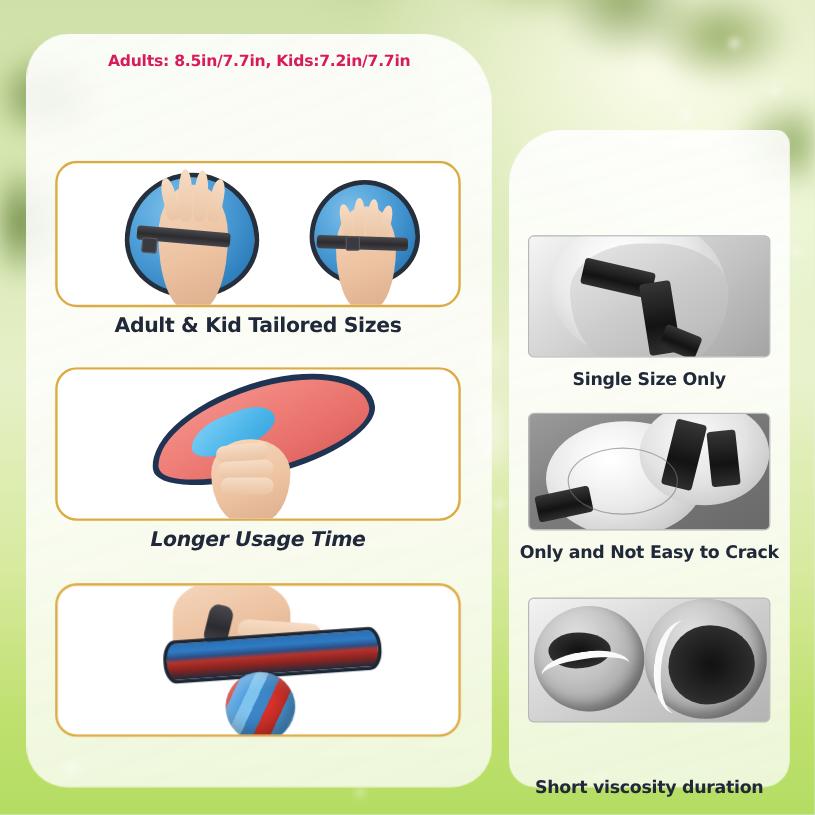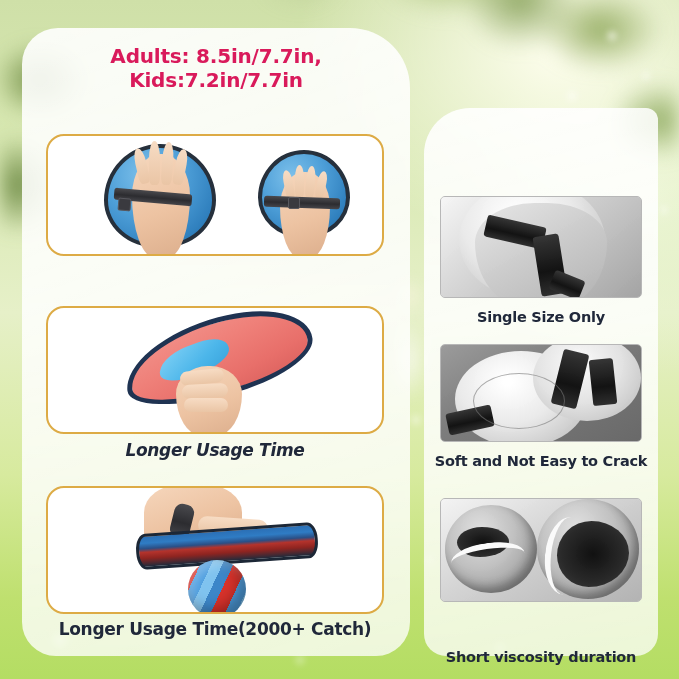--- a/index.html
+++ b/index.html
@@ -95,21 +95,21 @@
   .logo-heart {
     position: absolute; left: 7px; top: -5px; width: 13px; height: 12px;
   }
   .logo-ear { position: absolute; width: 0; height: 0; }
   .ear-l { left: 44px; top: 5px;  border-left: 5px solid transparent; border-right: 5px solid transparent; border-bottom: 8px solid #ef4030; }
   .ear-r { left: 64px; top: 5px;  border-left: 5px solid transparent; border-right: 5px solid transparent; border-bottom: 8px solid #ef4030; }
 
   #brand-sub {
     margin-top: 4px;
     font-family: "DejaVu Sans", sans-serif;
-    font-size: 20px; font-weight: 700; color: #d91a5b;
+    font-size: 13px; font-weight: 700; color: #d91a5b;
     letter-spacing: -.2px;
   }
 
   
   .lcard {
     position: absolute; left: 46px; width: 338px;
     background: #ffffff;
     border: 2px solid #ddab45;
     border-radius: 18px;
     overflow: hidden;
@@ -263,20 +263,21 @@
       <div class="paddle-blue" style="left:210px; top:14px; width:92px; height:88px;"></div>
       <div class="hand" style="left:232px; top:36px; width:50px; height:86px;"></div>
       <div class="finger" style="left:236px; top:34px; width:9px;  height:28px; transform:rotate(-11deg);"></div>
       <div class="finger" style="left:247px; top:29px; width:9px;  height:33px;"></div>
       <div class="finger" style="left:258px; top:30px; width:9px;  height:32px; transform:rotate(5deg);"></div>
       <div class="finger" style="left:269px; top:35px; width:9px;  height:27px; transform:rotate(12deg);"></div>
       <div class="strap" style="left:216px; top:61px; width:76px; height:11px; transform:rotate(2deg);"></div>
       <div class="buckle" style="left:240px; top:61px; width:12px; height:12px;"></div>
     </div>
   </div>
+  <div class="lcaption" style="top:262px;">Adult &amp; Kid Tailored Sizes</div>
 
   <div class="lcard" style="top:306px; height:128px;">
     <div class="photo">
       <div class="paddle-flex" style="left:76px; top:10px; width:190px; height:78px;">
         <div class="paddle-flex-inner"></div>
       </div>
       <div class="hand" style="left:128px; top:58px; width:66px; height:70px;"></div>
       <div class="finger" style="left:132px; top:62px; width:44px; height:14px; border-radius:9px; transform:rotate(-6deg);"></div>
       <div class="finger" style="left:134px; top:76px; width:46px; height:14px; border-radius:9px; transform:rotate(-3deg);"></div>
       <div class="finger" style="left:136px; top:90px; width:44px; height:14px; border-radius:9px;"></div>
@@ -286,21 +287,20 @@
 
   <div class="lcard" style="top:486px; height:128px;">
     <div class="photo">
       <div class="hand" style="left:96px; top:-4px; width:98px; height:62px; border-radius:40% 40% 18% 18% / 46% 46% 14% 14%;"></div>
       <div class="finger" style="left:150px; top:30px; width:70px; height:18px; border-radius:10px; transform:rotate(4deg);"></div>
       <div class="strap" style="left:124px; top:16px; width:20px; height:34px; border-radius:8px; transform:rotate(14deg);"></div>
       <div class="paddle-flat" style="left:88px; top:40px; width:182px; height:36px;"></div>
       <div class="ball" style="left:140px; top:72px; width:58px; height:58px;"></div>
     </div>
   </div>
-  <div class="lcaption" style="top:619px;">Longer Usage Time(2000+ Catch)</div>
 
   <div class="panel" id="panel-right"></div>
 
   <div class="rcard" style="top:196px; height:102px;">
     <div class="gray-scene">
       <div class="g-bg-a"></div>
       <div class="g-disc" style="left:18px; top:-16px; width:146px; height:118px;"></div>
       <div class="g-hand" style="left:34px; top:6px; width:132px; height:104px;"></div>
       <div class="g-strap" style="left:44px; top:24px; width:60px; height:22px; transform:rotate(13deg);"></div>
       <div class="g-strap" style="left:96px; top:38px; width:26px; height:60px; transform:rotate(-9deg);"></div>
@@ -313,21 +313,21 @@
     <div class="gray-scene">
       <div class="g-bg-a" style="background:linear-gradient(150deg,#9a9a9a 0%,#7d7d7d 40%,#6a6a6a 100%);"></div>
       <div class="g-disc" style="left:14px; top:6px; width:132px; height:96px;"></div>
       <div class="g-disc" style="left:92px; top:-10px; width:108px; height:86px; background:radial-gradient(ellipse at 42% 34%,#f5f5f5 0%,#dcdcdc 50%,#bdbdbd 88%);"></div>
       <div class="g-strap" style="left:116px; top:6px; width:26px; height:56px; transform:rotate(14deg);"></div>
       <div class="g-strap" style="left:150px; top:14px; width:24px; height:46px; transform:rotate(-6deg);"></div>
       <div class="g-strap" style="left:6px; top:64px; width:46px; height:22px; transform:rotate(-12deg);"></div>
       <div class="g-seam" style="left:32px; top:28px; width:92px; height:56px; background:transparent; border:1px solid rgba(120,120,120,.6);"></div>
     </div>
   </div>
-  <div class="rcaption" style="top:452px;">Soft and Not Easy to Crack</div>
+  <div class="rcaption" style="top:452px;">Only and Not Easy to Crack</div>
 
   <div class="rcard" style="top:498px; height:104px;">
     <div class="gray-scene">
       <div class="g-bg-a" style="background:linear-gradient(150deg,#ededed 0%,#cfcfcf 45%,#b0b0b0 100%);"></div>
       <div class="g-fuzzball" style="left:4px; top:6px; width:92px; height:88px;"></div>
       <div class="g-tear" style="left:16px; top:28px; width:52px; height:30px;"></div>
       <div class="g-seam" style="left:10px; top:44px; width:74px; height:30px; background:transparent; border-top:6px solid #f3f3f3; border-radius:50%; transform:rotate(-8deg);"></div>
       <div class="g-fuzzball" style="left:96px; top:0px; width:102px; height:100px;"></div>
       <div class="g-tear" style="left:116px; top:22px; width:72px; height:66px;"></div>
       <div class="g-seam" style="left:104px; top:18px; width:44px; height:78px; background:transparent; border-left:6px solid #f3f3f3; border-radius:50%; transform:rotate(6deg);"></div>

